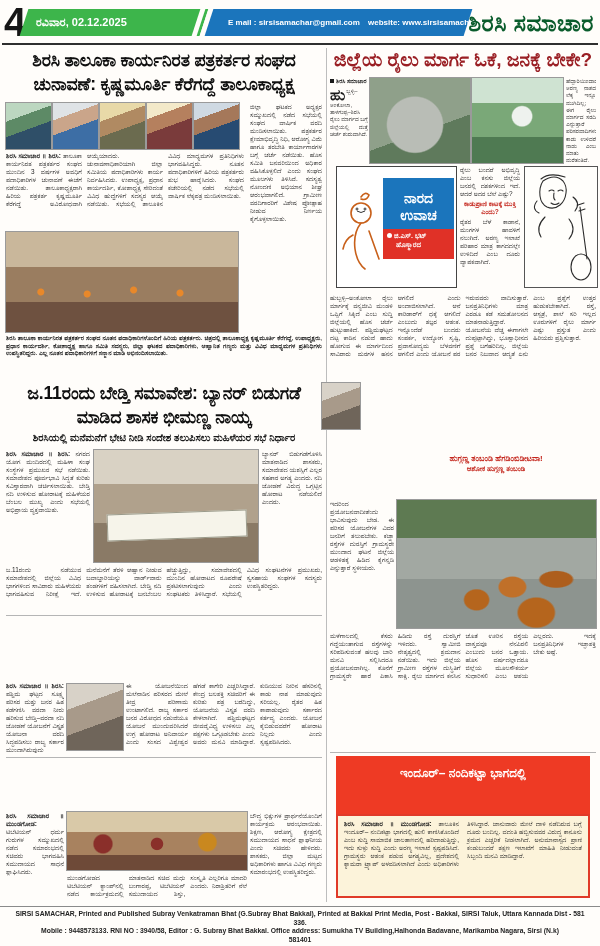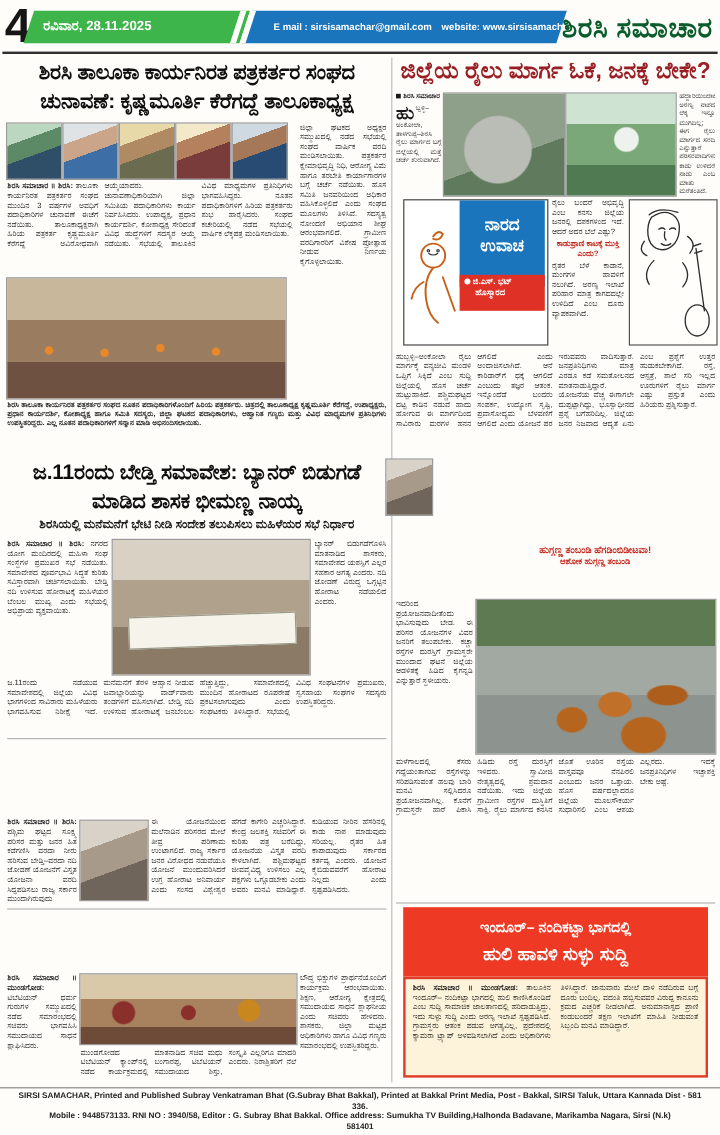--- a/index.html
+++ b/index.html
@@ -79,21 +79,21 @@
 </head>
 <body>
 
 <div id="page">
 
   <div class="abs" style="left:4px;top:2px;" id="pagenum">4</div>
   <div class="abs band band-green" style="left:24px;top:9px;width:180px;"></div>
   <div class="abs band band-blue" style="left:206px;top:9px;width:262px;"></div>
   <div class="abs band band-white" style="left:196px;top:9px;width:5px;"></div>
   <div class="abs band band-white" style="left:204px;top:9px;width:5px;"></div>
-  <div class="abs bandtxt" style="left:36px;top:16px;font-size:11px;">ರವಿವಾರ, 28.11.2025</div>
+  <div class="abs bandtxt" style="left:36px;top:16px;font-size:11px;">ರವಿವಾರ, 02.12.2025</div>
   <div class="abs bandtxt" style="left:228px;top:18px;font-size:8px;">E mail : sirsisamachar@gmail.com</div>
   <div class="abs bandtxt" style="left:368px;top:18px;font-size:8px;">website: www.sirsisamachar.in</div>
   <div class="abs" style="right:6px;top:10px;" id="masthead">ಶಿರಸಿ ಸಮಾಚಾರ</div>
   <div class="abs" id="header-rule" style="left:2px;top:43px;width:596px;"></div>
 
   <div class="abs vdiv" style="left:326px;top:48px;height:854px;"></div>
 
   <div class="abs" style="left:6px;top:46px;width:316px;height:858px;">
 
     <div class="abs h1k" style="left:0;top:2px;width:316px;height:50px;">ಶಿರಸಿ ತಾಲೂಕಾ ಕಾರ್ಯನಿರತ ಪತ್ರಕರ್ತರ ಸಂಘದ ಚುನಾವಣೆ: ಕೃಷ್ಣಮೂರ್ತಿ ಕೆರೆಗದ್ದೆ ತಾಲೂಕಾಧ್ಯಕ್ಷ</div>
@@ -158,21 +158,21 @@
           <path d="M22 32 q-8 10 -6 26 q2 14 10 20"></path>
           <path d="M14 44 q-8 4 -10 14"></path>
           <path d="M30 40 l10 28"></path>
         </g>
         <g fill="none" stroke="#333" stroke-width="1">
           <path d="M18 20 q4 3 8 0"></path>
           <circle cx="18" cy="18" r="1"></circle>
           <circle cx="26" cy="18" r="1"></circle>
         </g>
       </svg>
-      <div class="abs" id="narada-title" style="left:46px;top:0;width:71px;height:72px;padding-top:12px;box-sizing:border-box;">
+      <div class="abs" id="narada-title" style="left:46px;top:11px;width:71px;height:72px;padding-top:12px;box-sizing:border-box;">
         <div>ನಾರದ</div>
         <div>ಉವಾಚ</div>
       </div>
       <div class="abs" id="narada-author" style="left:46px;top:62px;width:71px;height:30px;padding:3px 2px 0 4px;box-sizing:border-box;">
         <span class="wdot"></span>
         <span>ಜಿ.ಎಸ್. ಭಟ್</span>
         <div style="padding-left:9px;">ಹೊಸ್ಮಾರದ</div>
       </div>
     </div>
 
@@ -208,21 +208,20 @@
 
     <div class="abs bt" style="left:0;top:454px;width:64px;height:128px;">ಇದರಿಂದ ಪ್ರಯೋಜನವಾದೀತೆಂದು ಭಾವಿಸುವುದು ಬೇಡ. ಈ ಪರಿಸರ ಯೋಜನೆಗಳ ವಿವರ ಜನರಿಗೆ ತಲುಪಬೇಕು. ಕಚ್ಚಾ ರಸ್ತೆಗಳ ದುರಸ್ತಿಗೆ ಗ್ರಾಮಸ್ಥರೇ ಮುಂದಾದ ಘಟನೆ ಜಿಲ್ಲೆಯ ಆಡಳಿತಕ್ಕೆ ಹಿಡಿದ ಕೈಗನ್ನಡಿ ಎನ್ನುತ್ತಾರೆ ಸ್ಥಳೀಯರು.</div>
     <div class="abs ph roadph" style="left:67px;top:454px;width:199px;height:128px;"></div>
 
     <div class="abs bt cols4" style="left:0;top:586px;width:266px;height:118px;">ಮಳೆಗಾಲದಲ್ಲಿ ಕೆಸರು ಗದ್ದೆಯಂತಾಗುವ ರಸ್ತೆಗಳನ್ನು ಸರಿಪಡಿಸುವಂತೆ ಹಲವು ಬಾರಿ ಮನವಿ ಸಲ್ಲಿಸಿದರೂ ಪ್ರಯೋಜನವಾಗಿಲ್ಲ. ಕೊನೆಗೆ ಗ್ರಾಮಸ್ಥರೇ ಹಾರೆ ಪಿಕಾಸಿ ಹಿಡಿದು ರಸ್ತೆ ದುರಸ್ತಿಗೆ ಇಳಿದರು. ಸ್ವಾಮೀಜಿ ನೇತೃತ್ವದಲ್ಲಿ ಶ್ರಮದಾನ ನಡೆಯಿತು. ಇದು ಜಿಲ್ಲೆಯ ಗ್ರಾಮೀಣ ರಸ್ತೆಗಳ ದುಸ್ಥಿತಿಗೆ ಸಾಕ್ಷಿ. ರೈಲು ಮಾರ್ಗದ ಕನಸಿನ ಜೊತೆ ಊರಿನ ರಸ್ತೆಯ ವಾಸ್ತವವೂ ನೆನಪಿರಲಿ ಎಂಬುದು ಜನರ ಒತ್ತಾಯ. ಹೊಸ ವರ್ಷದಲ್ಲಾದರೂ ಜಿಲ್ಲೆಯ ಮೂಲಸೌಕರ್ಯ ಸುಧಾರಿಸಲಿ ಎಂಬ ಆಶಯ ಎಲ್ಲರದು. ಇದಕ್ಕೆ ಜನಪ್ರತಿನಿಧಿಗಳ ಇಚ್ಛಾಶಕ್ತಿ ಬೇಕು ಅಷ್ಟೆ.</div>
     <div class="abs rule" style="left:0;top:706px;width:266px;"></div>
 
     <div class="abs" style="left:6px;top:710px;width:254px;height:146px;">
       <div id="r2-head" style="height:58px;padding-top:6px;box-sizing:border-box;">
         <div style="font-size:12px;line-height:22px;">ಇಂದೂರ್– ನಂದಿಕಟ್ಟಾ ಭಾಗದಲ್ಲಿ</div>
-        <div style="font-size:15px;line-height:24px;">ಹುಲಿ ಹಾವಳಿ ಸುಳ್ಳು ಸುದ್ದಿ</div>
       </div>
       <div id="r2-body" style="height:84px;box-sizing:border-box;padding:4px 6px;">
         <div class="bt" style="height:74px;column-count:2;column-gap:8px;">
           <span class="byl">ಶಿರಸಿ ಸಮಾಚಾರ ॥ ಮುಂಡಗೋಡ:</span><span> ತಾಲೂಕಿನ ಇಂದೂರ್– ನಂದಿಕಟ್ಟಾ ಭಾಗದಲ್ಲಿ ಹುಲಿ ಕಾಣಿಸಿಕೊಂಡಿದೆ ಎಂಬ ಸುದ್ದಿ ಸಾಮಾಜಿಕ ಜಾಲತಾಣದಲ್ಲಿ ಹರಿದಾಡುತ್ತಿದ್ದು, ಇದು ಸುಳ್ಳು ಸುದ್ದಿ ಎಂದು ಅರಣ್ಯ ಇಲಾಖೆ ಸ್ಪಷ್ಟಪಡಿಸಿದೆ. ಗ್ರಾಮಸ್ಥರು ಆತಂಕ ಪಡುವ ಅಗತ್ಯವಿಲ್ಲ, ಪ್ರದೇಶದಲ್ಲಿ ಕ್ಯಾಮರಾ ಟ್ರ್ಯಾಪ್ ಅಳವಡಿಸಲಾಗಿದೆ ಎಂದು ಅಧಿಕಾರಿಗಳು ತಿಳಿಸಿದ್ದಾರೆ. ಜಾನುವಾರು ಮೇಲೆ ದಾಳಿ ನಡೆದಿರುವ ಬಗ್ಗೆ ದೂರು ಬಂದಿಲ್ಲ. ವದಂತಿ ಹಬ್ಬಿಸುವವರ ವಿರುದ್ಧ ಕಾನೂನು ಕ್ರಮದ ಎಚ್ಚರಿಕೆ ನೀಡಲಾಗಿದೆ. ಅನುಮಾನಾಸ್ಪದ ಪ್ರಾಣಿ ಕಂಡುಬಂದರೆ ತಕ್ಷಣ ಇಲಾಖೆಗೆ ಮಾಹಿತಿ ನೀಡುವಂತೆ ಸಿಬ್ಬಂದಿ ಮನವಿ ಮಾಡಿದ್ದಾರೆ.</span>
         </div>
       </div>
     </div>
   </div>
 
   <div class="abs" style="left:0;top:904px;width:600px;height:42px;">

